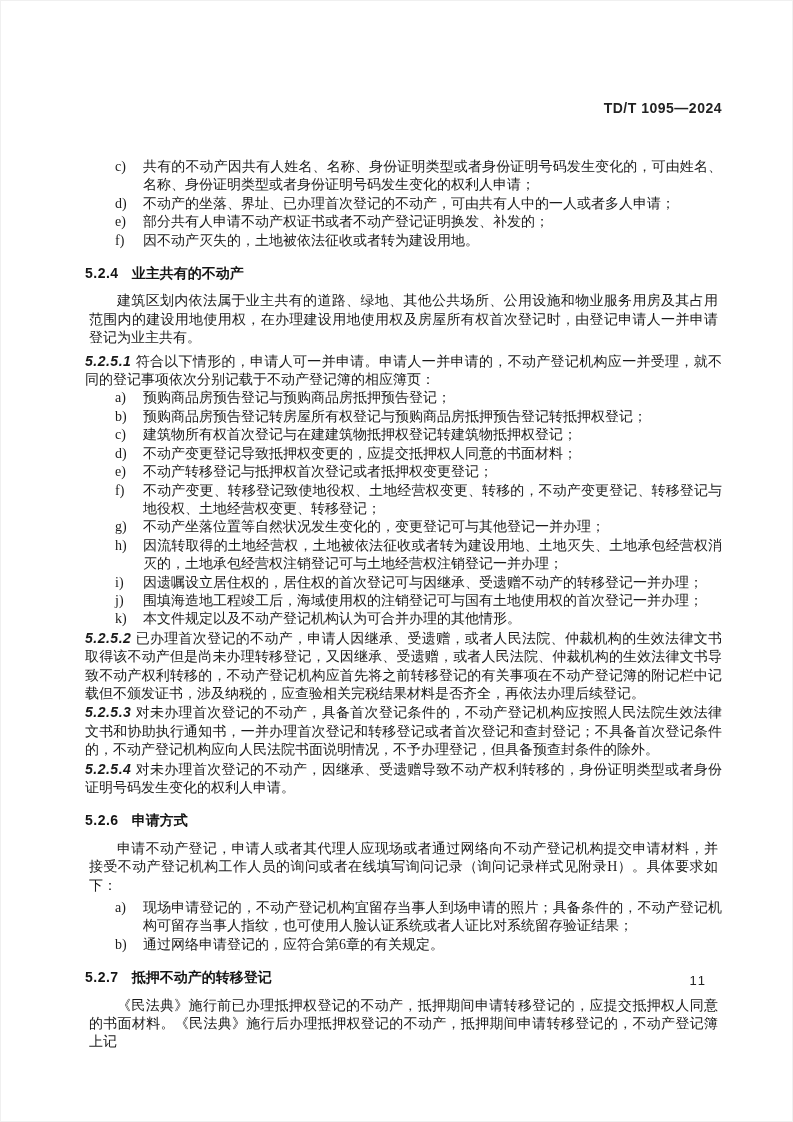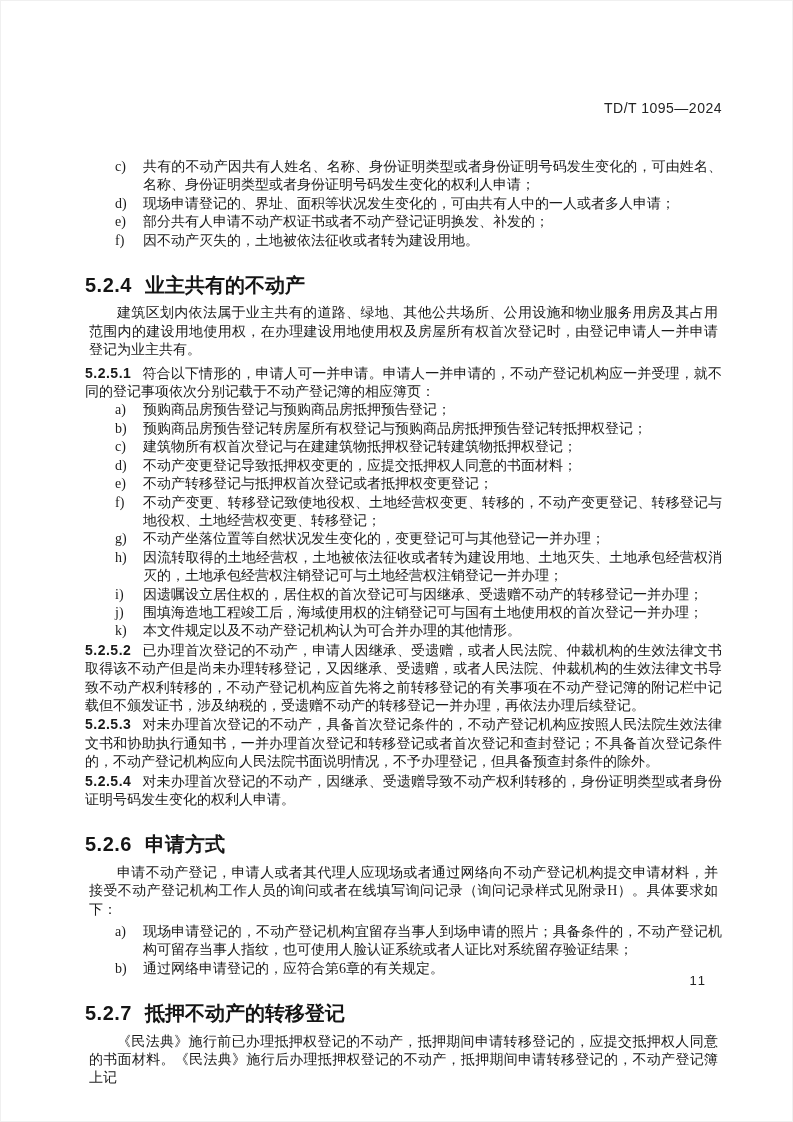--- a/index.html
+++ b/index.html
@@ -18,21 +18,21 @@
     font-family: "Liberation Serif", "DejaVu Serif", serif;
     font-size: 14px;
     line-height: 18.4px;
     overflow: hidden;
   }
   .doc-code {
     position: absolute;
     top: 99px;
     right: 71px;
     font-family: "Liberation Sans", "DejaVu Sans", sans-serif;
-    font-weight: 400;
+    font-weight: 700;
     font-size: 14px;
     letter-spacing: 0.5px;
     color: #222;
   }
   .content {
     position: absolute;
     top: 158px;
     left: 85px;
     width: 637px;
   }
@@ -45,22 +45,22 @@
     position: relative;
     padding-left: 58px;
     text-align: justify;
   }
   .glist .lbl {
     position: absolute;
     left: 30px;
     top: 0;
   }
   h3.heading {
-    margin: 26px 0 10px 0;
-    font-size: 20px;
+    margin: 14px 0 10px 0;
+    font-size: 14px;
     font-weight: bold;
     font-family: "Liberation Sans", "DejaVu Sans", sans-serif;
     color: #151515;
   }
   h3.heading .num {
     margin-right: 13px;
     letter-spacing: 0.5px;
   }
   p.para {
     margin: 4px;
@@ -69,22 +69,23 @@
   p.indent {
     text-indent: 28px;
   }
   p.clause {
     margin: 0;
     text-align: justify;
   }
   .cnum {
     font-weight: bold;
     font-family: "Liberation Sans", "DejaVu Sans", sans-serif;
-    margin-right: 11px;
+    margin-right: 4px;
     letter-spacing: 0.5px;
+    font-style: italic;
   }
   .page-number {
     position: absolute;
     top: 972px;
     right: 86px;
     font-family: "Liberation Sans", "DejaVu Sans", sans-serif;
     font-size: 13px;
     letter-spacing: 2px;
     color: #222;
   }
@@ -93,21 +94,21 @@
 <body>
 
 <div class="page">
 
   <div class="doc-code">TD/T 1095—2024</div>
 
   <main class="content">
 
     <ul class="glist">
       <li><span class="lbl">c)</span><span>共有的不动产因共有人姓名、名称、身份证明类型或者身份证明号码发生变化的，可由姓名、名称、身份证明类型或者身份证明号码发生变化的权利人申请；</span></li>
-      <li><span class="lbl">d)</span><span>现场申请登记的、界址、面积等状况发生变化的，可由共有人中的一人或者多人申请；</span></li>
+      <li><span class="lbl">d)</span><span>不动产的坐落、界址、已办理首次登记的不动产，可由共有人中的一人或者多人申请；</span></li>
       <li><span class="lbl">e)</span><span>部分共有人申请不动产权证书或者不动产登记证明换发、补发的；</span></li>
       <li><span class="lbl">f)</span><span>因不动产灭失的，土地被依法征收或者转为建设用地。</span></li>
     </ul>
 
     <h3 class="heading"><span class="num">5.2.4</span><span>业主共有的不动产</span></h3>
     <p class="para indent">建筑区划内依法属于业主共有的道路、绿地、其他公共场所、公用设施和物业服务用房及其占用范围内的建设用地使用权，在办理建设用地使用权及房屋所有权首次登记时，由登记申请人一并申请登记为业主共有。</p>
 
 
     <p class="clause"><span class="cnum">5.2.5.1</span><span>符合以下情形的，申请人可一并申请。申请人一并申请的，不动产登记机构应一并受理，就不同的登记事项依次分别记载于不动产登记簿的相应簿页：</span></p>
 
@@ -118,21 +119,21 @@
       <li><span class="lbl">d)</span><span>不动产变更登记导致抵押权变更的，应提交抵押权人同意的书面材料；</span></li>
       <li><span class="lbl">e)</span><span>不动产转移登记与抵押权首次登记或者抵押权变更登记；</span></li>
       <li><span class="lbl">f)</span><span>不动产变更、转移登记致使地役权、土地经营权变更、转移的，不动产变更登记、转移登记与地役权、土地经营权变更、转移登记；</span></li>
       <li><span class="lbl">g)</span><span>不动产坐落位置等自然状况发生变化的，变更登记可与其他登记一并办理；</span></li>
       <li><span class="lbl">h)</span><span>因流转取得的土地经营权，土地被依法征收或者转为建设用地、土地灭失、土地承包经营权消灭的，土地承包经营权注销登记可与土地经营权注销登记一并办理；</span></li>
       <li><span class="lbl">i)</span><span>因遗嘱设立居住权的，居住权的首次登记可与因继承、受遗赠不动产的转移登记一并办理；</span></li>
       <li><span class="lbl">j)</span><span>围填海造地工程竣工后，海域使用权的注销登记可与国有土地使用权的首次登记一并办理；</span></li>
       <li><span class="lbl">k)</span><span>本文件规定以及不动产登记机构认为可合并办理的其他情形。</span></li>
     </ul>
 
-    <p class="clause"><span class="cnum">5.2.5.2</span><span>已办理首次登记的不动产，申请人因继承、受遗赠，或者人民法院、仲裁机构的生效法律文书取得该不动产但是尚未办理转移登记，又因继承、受遗赠，或者人民法院、仲裁机构的生效法律文书导致不动产权利转移的，不动产登记机构应首先将之前转移登记的有关事项在不动产登记簿的附记栏中记载但不颁发证书，涉及纳税的，受遗赠不动产的转移登记一并办理，再依法办理后续登记。</span></p>
+    <p class="clause"><span class="cnum">5.2.5.2</span><span>已办理首次登记的不动产，申请人因继承、受遗赠，或者人民法院、仲裁机构的生效法律文书取得该不动产但是尚未办理转移登记，又因继承、受遗赠，或者人民法院、仲裁机构的生效法律文书导致不动产权利转移的，不动产登记机构应首先将之前转移登记的有关事项在不动产登记簿的附记栏中记载但不颁发证书，涉及纳税的，应查验相关完税结果材料是否齐全，再依法办理后续登记。</span></p>
     <p class="clause"><span class="cnum">5.2.5.3</span><span>对未办理首次登记的不动产，具备首次登记条件的，不动产登记机构应按照人民法院生效法律文书和协助执行通知书，一并办理首次登记和转移登记或者首次登记和查封登记；不具备首次登记条件的，不动产登记机构应向人民法院书面说明情况，不予办理登记，但具备预查封条件的除外。</span></p>
     <p class="clause"><span class="cnum">5.2.5.4</span><span>对未办理首次登记的不动产，因继承、受遗赠导致不动产权利转移的，身份证明类型或者身份证明号码发生变化的权利人申请。</span></p>
 
     <h3 class="heading"><span class="num">5.2.6</span><span>申请方式</span></h3>
     <p class="para indent">申请不动产登记，申请人或者其代理人应现场或者通过网络向不动产登记机构提交申请材料，并接受不动产登记机构工作人员的询问或者在线填写询问记录（询问记录样式见附录H）。具体要求如下：</p>
 
     <ul class="glist">
       <li><span class="lbl">a)</span><span>现场申请登记的，不动产登记机构宜留存当事人到场申请的照片；具备条件的，不动产登记机构可留存当事人指纹，也可使用人脸认证系统或者人证比对系统留存验证结果；</span></li>
       <li><span class="lbl">b)</span><span>通过网络申请登记的，应符合第6章的有关规定。</span></li>
     </ul>

